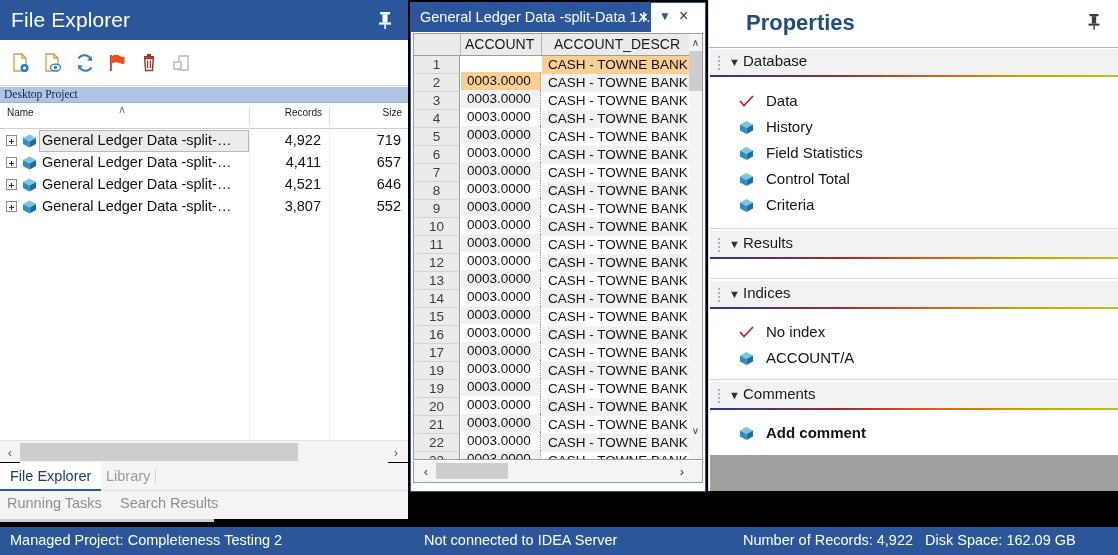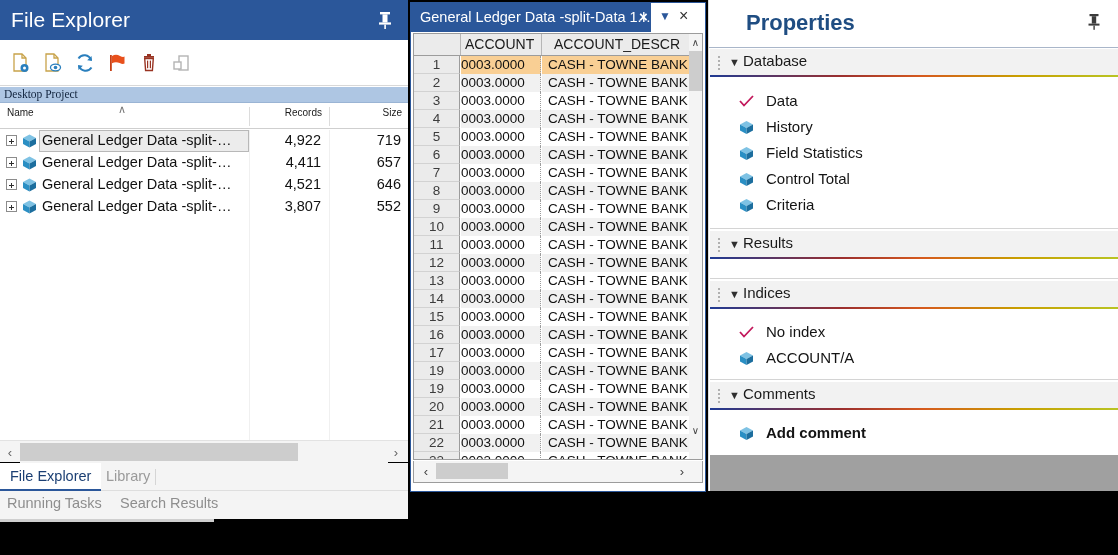--- a/index.html
+++ b/index.html
@@ -170,22 +170,22 @@
     white-space: nowrap; overflow: hidden;
   }
   .grid-rows { position: absolute; left: 0; top: 22px; width: 275px; height: 403px; }
   .g-row { position: absolute; left: 0; width: 275px; height: 18px; font-size: 13.5px; color: #111; }
   .g-rownum {
     position: absolute; left: 0; top: 0; width: 46px; height: 18px;
     background: #ebebeb; border-right: 1px solid #9c9c9c; border-bottom: 1px solid #d2d2d2;
     text-align: center; line-height: 17px; color: #3c3c3c;
   }
   .g-c1 {
-    position: absolute; left: 47px; top: 0; width: 80px; height: 18px;
-    line-height: 17px; padding-left: 0;
+    position: absolute; left: 47px; top: 16px; width: 80px; height: 18px;
+    line-height: 17px; padding-left: 6px;
     border-right: 1px dotted #9c9c9c;
   }
   .g-c2 {
     position: absolute; left: 128px; top: 0; width: 147px; height: 18px;
     line-height: 17px; padding-left: 6px; white-space: nowrap; overflow: hidden;
   }
   .g-row.stripe .g-c1, .g-row.stripe .g-c2 { background: #f1f1f1; }
   .g-row.sel .g-c1, .g-row.sel .g-c2 { background: #f9cf94; }
   .grid-vscroll {
     position: absolute; right: 0; top: 0; width: 13px; height: 425px; background: #f4f4f4;
@@ -710,14 +710,20 @@
             <path d="M2 5.5 v6 L8.5 15 V9 z" fill="#2a8fc4"></path>
             <path d="M15 5.5 v6 L8.5 15 V9 z" fill="#1c6e9e"></path>
           </svg>
         </div>
         <div class="pi-label">Add comment</div>
       </div>
     </div>
     <div class="pr-grayband" style="top:455px; height:36px"></div>
   </div>
 
+  <div id="statusbar">
+    <div class="sb-item" style="left:10px">Managed Project: Completeness Testing 2</div>
+    <div class="sb-item" style="left:424px">Not connected to IDEA Server</div>
+    <div class="sb-item" style="left:743px">Number of Records: 4,922</div>
+    <div class="sb-item" style="left:925px">Disk Space: 162.09 GB</div>
+  </div>
 
 </div>
 
 </body></html>

